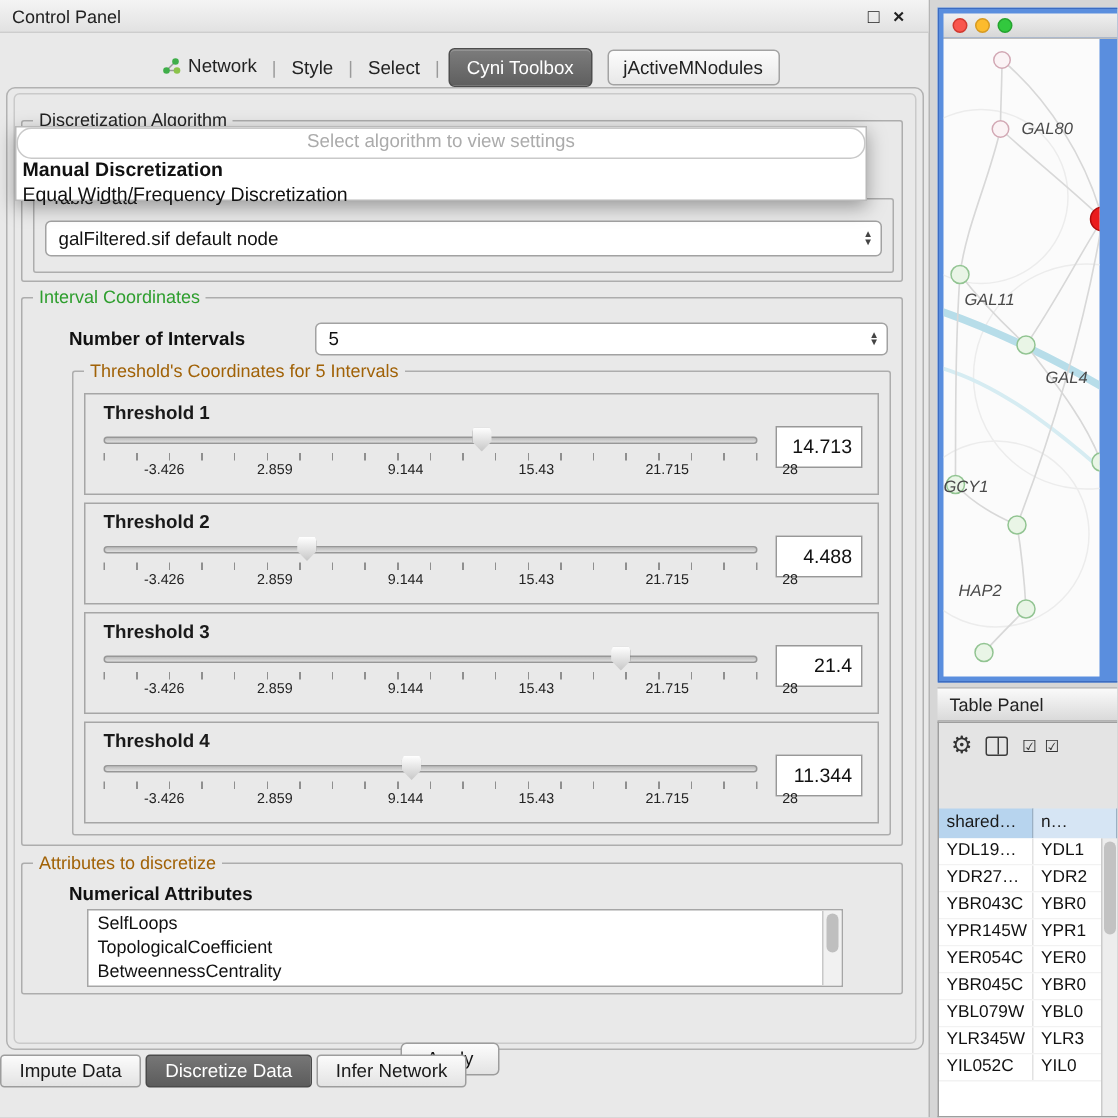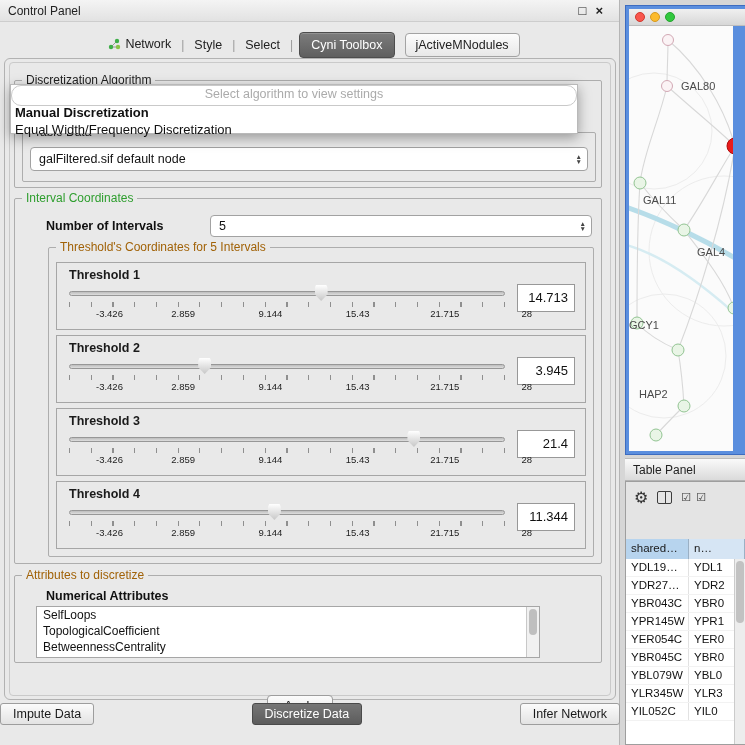--- a/index.html
+++ b/index.html
@@ -88,50 +88,50 @@
   .t-ticks { position:absolute; left:0; right:0; top:19px; height:5px;
              background:repeating-linear-gradient(90deg,#8f8f8f 0,#8f8f8f 1px,transparent 1px,transparent 5%);
              border-right:1px solid #8f8f8f; }
   .t-scale { position:absolute; left:0; right:0; top:25px; height:12px; }
   .t-scale span { position:absolute; font-size:9.5px; color:#222; white-space:nowrap;margin-left:27px; }
   .t-value { width:58px; height:28px; margin-top:1px; background:#fff;
              border:1px solid #989898; font-size:13px; text-align:right;
              padding:5px 6px 0 0; color:#111; }
 
   
-  #attr-list { position:absolute; left:36px; top:606px; width:504px; height:52px;
+  #attr-list { position:absolute; left:58px; top:606px; width:504px; height:52px;
                background:#fff; border:1px solid #a6a6a6; overflow:hidden; }
   .attr-item { font-size:12px; line-height:16px; padding-left:6px; color:#111; }
   .attr-scrollbar { position:absolute; right:0; top:0; bottom:0; width:13px;
                     background:#f1f1f1; border-left:1px solid #c8c8c8; }
   .attr-scroll-thumb { position:absolute; left:2px; top:2px; width:8px; height:26px;
                        background:#bfbfbf; border-radius:4px; }
 
   .light-btn { background:linear-gradient(#fcfcfc,#e3e3e3); border:1px solid #9d9d9d;
                border-radius:4px; font-size:12.5px; text-align:center; color:#111;margin-top:25px; }
   #apply-button { position:absolute; left:267px; top:670px; width:66px; height:22px;
                   line-height:20px; }
 
   .bottom-tab-bar { position:absolute; left:0; top:703px; width:620px; height:24px;
-                    display:flex; justify-content:space-between; gap:3px; }
+                    display:flex; justify-content:flex-start; gap:3px; }
   .btab { padding:3px 12px; border:1px solid #9d9d9d; border-radius:3px;
           background:linear-gradient(#fbfbfb,#e3e3e3); font-size:12.5px; height:22px; }
   .btab.active { background:linear-gradient(#767676,#5c5c5c); color:#fff; border-color:#4a4a4a; }
 
   
   .net-window { position:absolute; left:625px; top:5px; width:124px; height:450px;
                 background:#5a8ede; padding:4px; box-shadow:inset 0 0 0 1px #3d6cc0; }
   .net-titlebar { height:17px; background:linear-gradient(#f0f0f0,#d7d7d7);
                   display:flex; align-items:center; gap:5px; padding-left:6px;
                   border-bottom:1px solid #bdbdbd; }
   .light { width:10px; height:10px; border-radius:50%; }
   .light.red    { background:#f9564d; border:1px solid #d0392f; }
   .light.yellow { background:#fcbb2d; border:1px solid #d69a21; }
   .light.green  { background:#32c83e; border:1px solid #25a32f; }
-  .net-canvas { position:relative; width:104px; height:425px; background:#fbfbfb; overflow:hidden; }
+  .net-canvas { position:relative; width:104px; height:425px; background:#fbfbfb; overflow:hidden;font-style:italic; }
   .net-svg { position:absolute; left:0; top:0; }
   .n-node { position:absolute; border-radius:50%; transform:translate(-50%,-50%); }
   .n-green { width:13px; height:13px; background:#e9f5e6; border:1px solid #92c492; }
   .n-pink  { width:12px; height:12px; background:#fbf3f5; border:1px solid #d2a8b4; }
   .n-red   { width:17px; height:17px; background:#ea1c1c; border:1px solid #b00c0c; }
   .n-label { position:absolute; font-size:11px; color:#4a4a4a; white-space:nowrap; }
 
   .table-panel-header { position:absolute; left:625px; top:458px; width:120px; height:23px;
                         background:linear-gradient(#fafafa,#dadada);
                         border-top:1px solid #bdbdbd; border-bottom:1px solid #b3b3b3;
@@ -259,21 +259,21 @@
               <div class="t-ticks"></div>
               <div class="t-scale">
                 <span style="left: 0%; transform: translateX(0px);">-3.426</span>
                 <span style="left: 20%; transform: translateX(-50%);">2.859</span>
                 <span style="left: 40%; transform: translateX(-50%);">9.144</span>
                 <span style="left: 60%; transform: translateX(-50%);">15.43</span>
                 <span style="left: 80%; transform: translateX(-50%);">21.715</span>
                 <span style="left: 100%; transform: translateX(-100%);">28</span>
               </div>
             </div>
-            <div class="t-value">3.945</div>
+            <div class="t-value">4.488</div>
           </div>
         </div>
         <div class="threshold-box">
           <div class="t-label">Threshold 3</div>
           <div class="t-row">
             <div class="t-slider">
               <div class="t-track"></div>
               <div class="t-thumb" style="left: 78.9983%;"></div>
               <div class="t-ticks"></div>
               <div class="t-scale">

